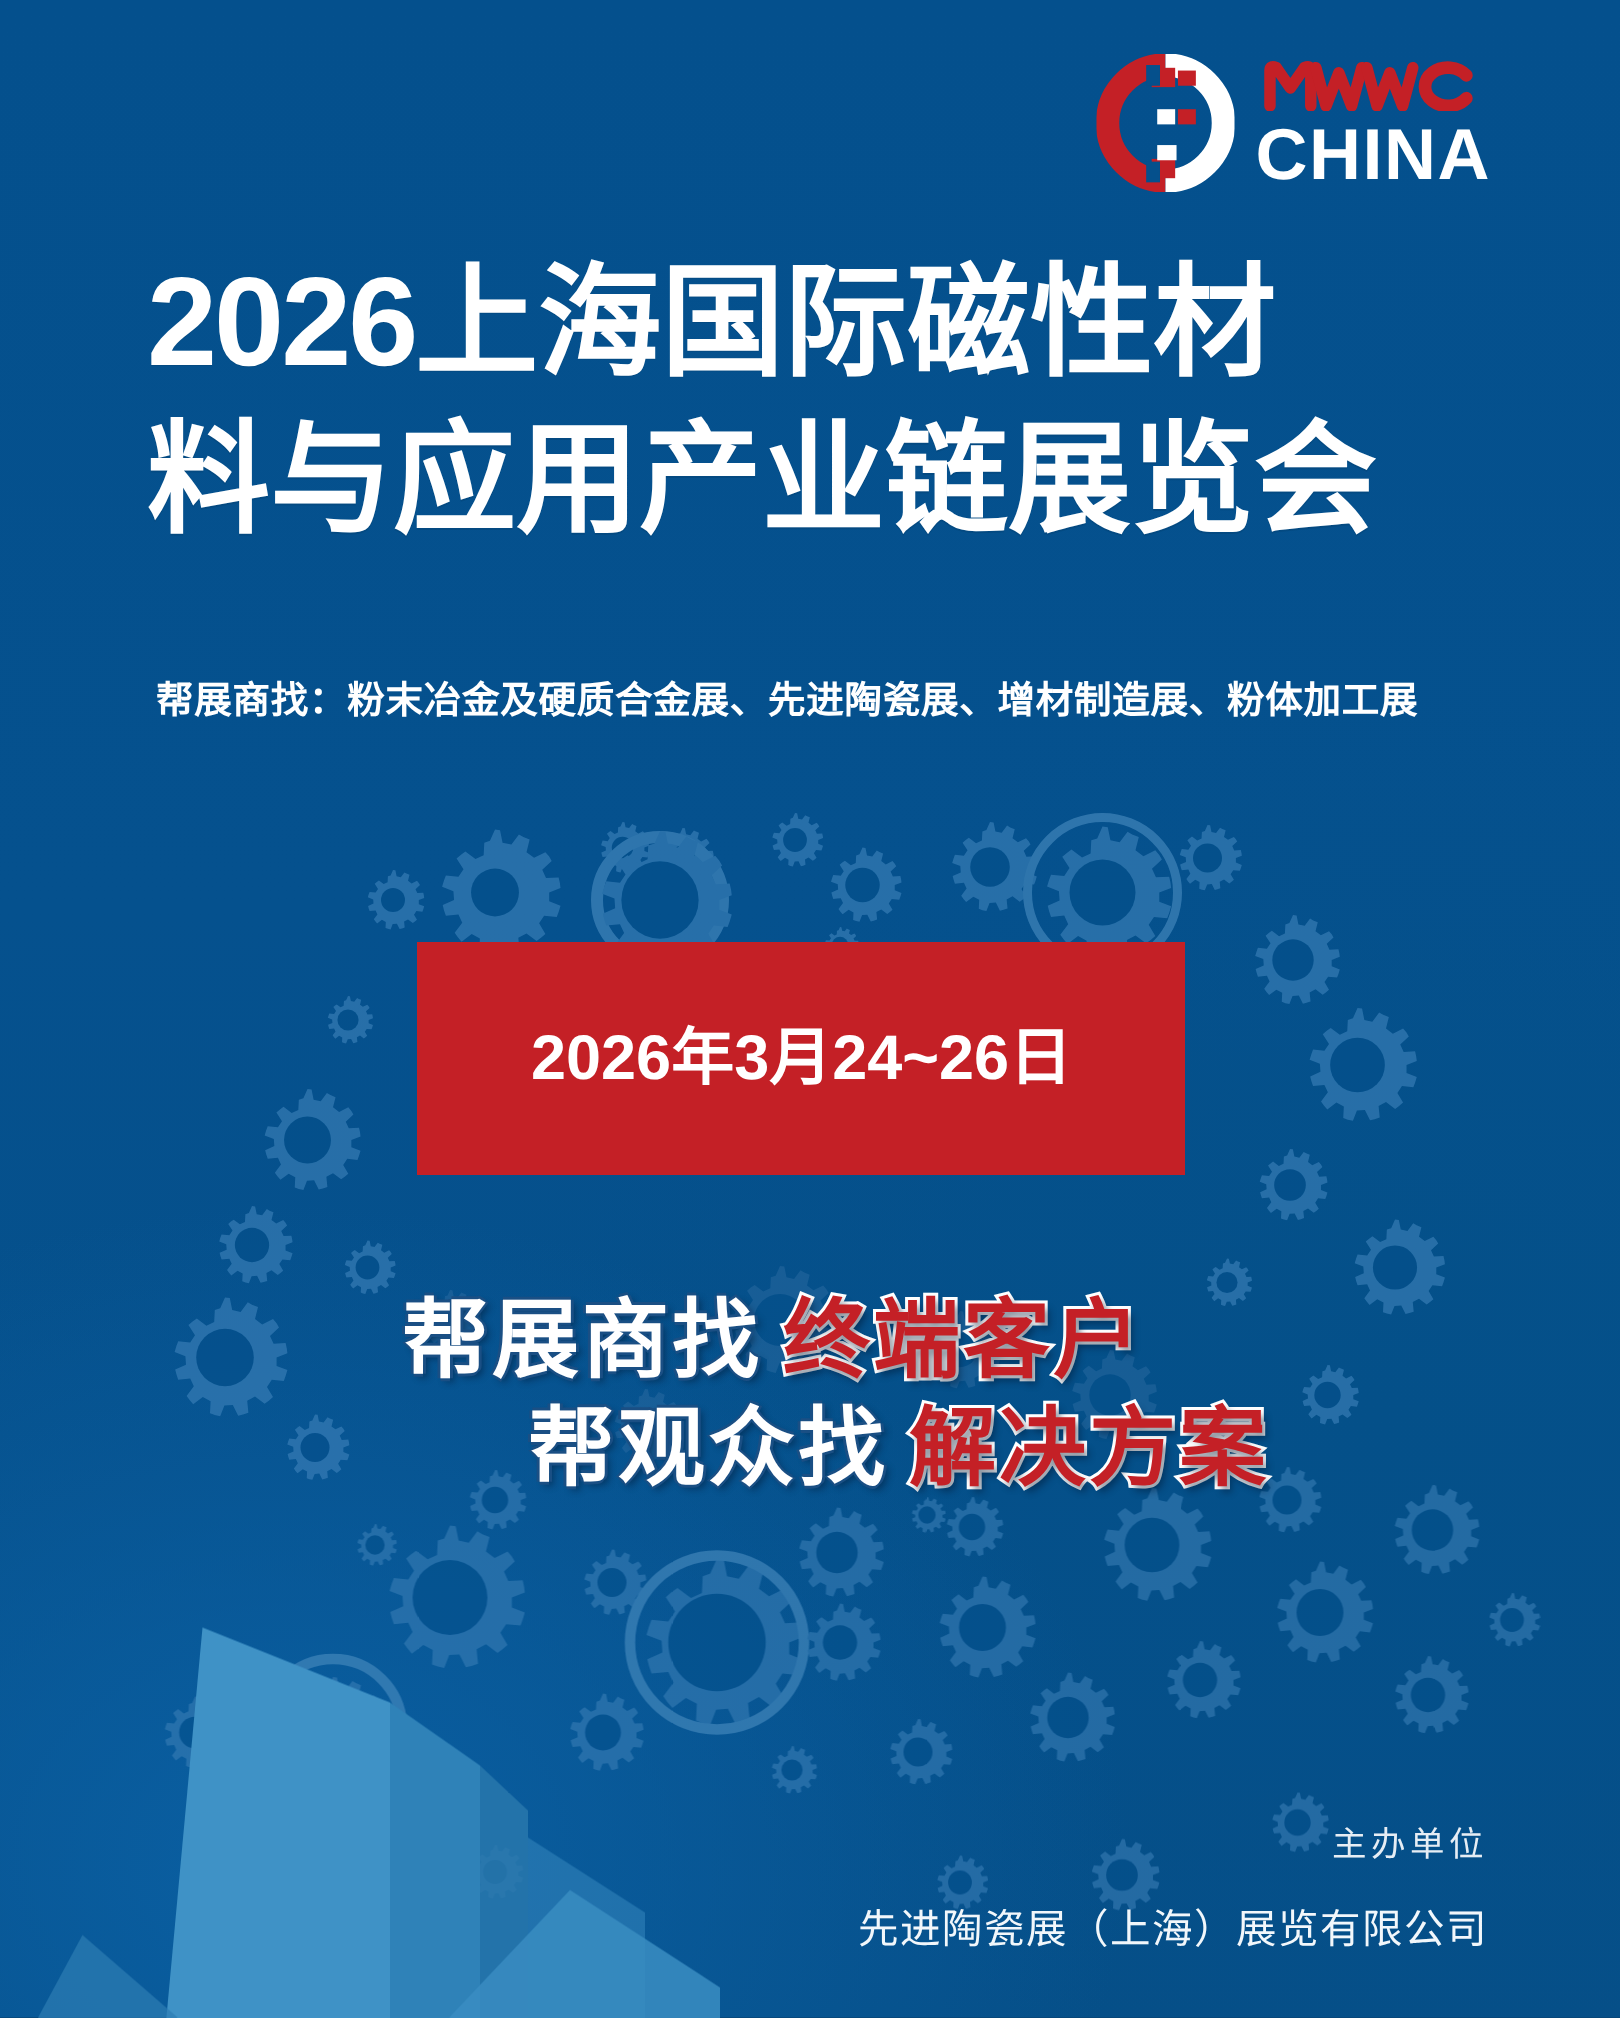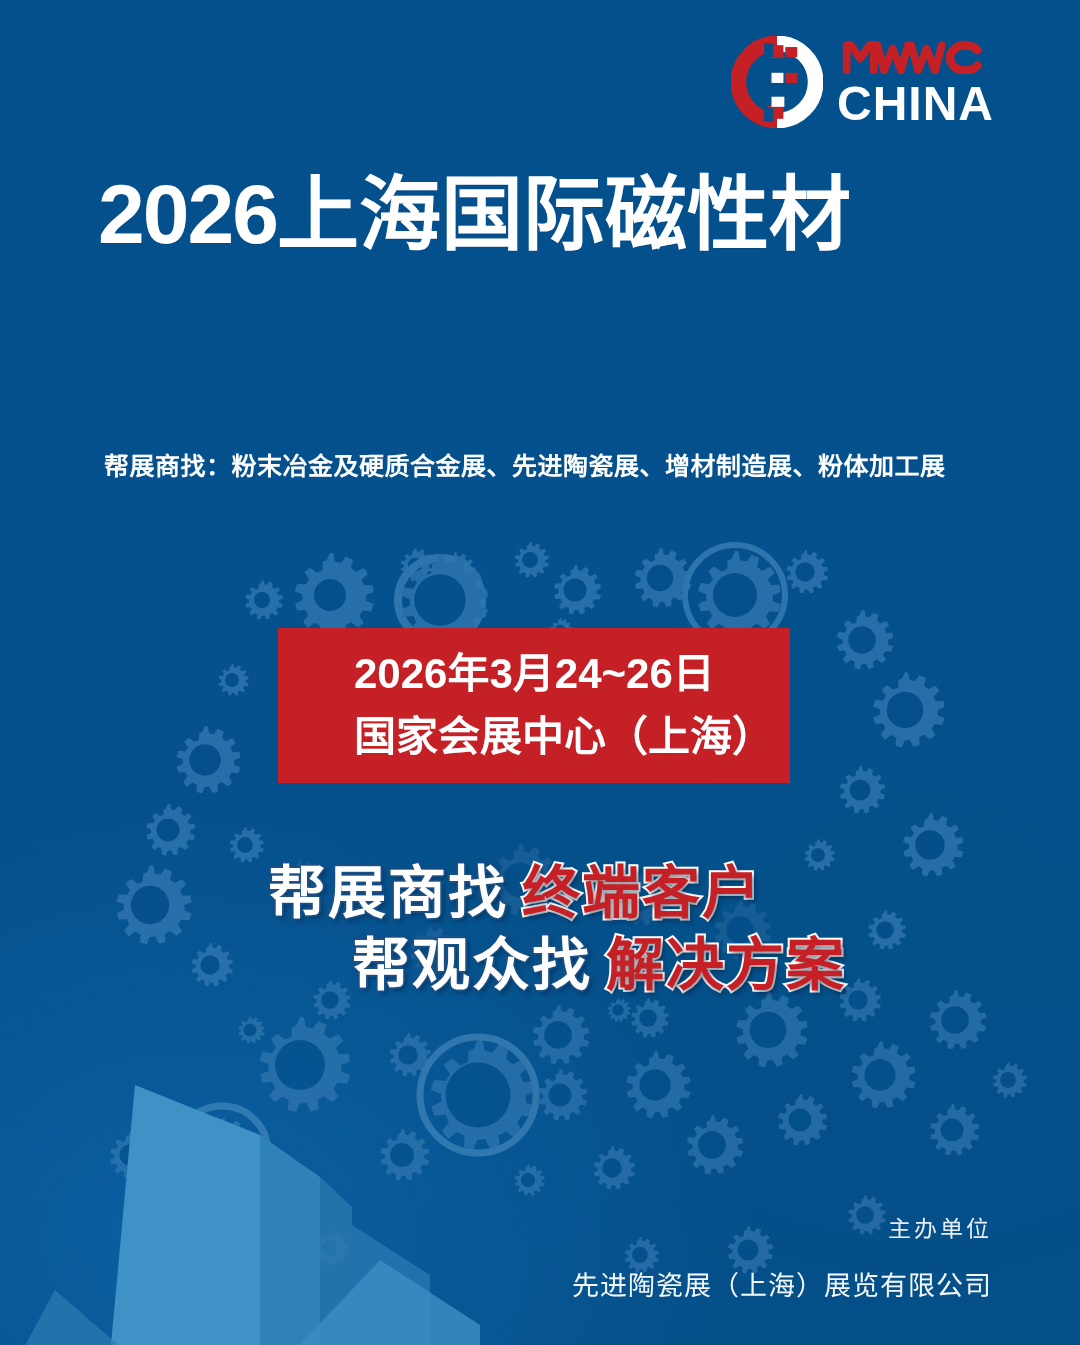--- a/index.html
+++ b/index.html
@@ -372,27 +372,27 @@
         <path d="M40,6 L48,36 L58,10 L68,36 L76,6" fill="none" stroke="#c42026" stroke-width="9" stroke-linecap="round" stroke-linejoin="round"></path>
         <path d="M80,6 L88,36 L98,10 L108,36 L116,6" fill="none" stroke="#c42026" stroke-width="9" stroke-linecap="round" stroke-linejoin="round"></path>
         <path d="M158,12 A18 15 0 1 0 158,30" fill="none" stroke="#c42026" stroke-width="10" stroke-linecap="round"></path>
       </svg>
       <span class="logo-china">CHINA</span>
     </div>
   </div>
 
   <div class="title-block">
     <div class="title-line"><span class="num">2026</span><span>上海国际磁性材</span></div>
+    <div class="title-line">料与应用产业链展览会</div>
   </div>
 
   <div class="subtitle">帮展商找：粉末冶金及硬质合金展、先进陶瓷展、增材制造展、粉体加工展</div>
 
   <div class="datebox">
     <div>2026年3月24~26日</div>
-    <div>国家会展中心（上海）</div>
   </div>
 
   <div class="slogan slogan-2">
     <span class="sl-white">帮观众找</span><span class="sl-red">解决方案</span>
   </div>
   <div class="slogan slogan-1">
     <span class="sl-white">帮展商找</span><span class="sl-red">终端客户</span>
   </div>
 
   <div class="footer">

